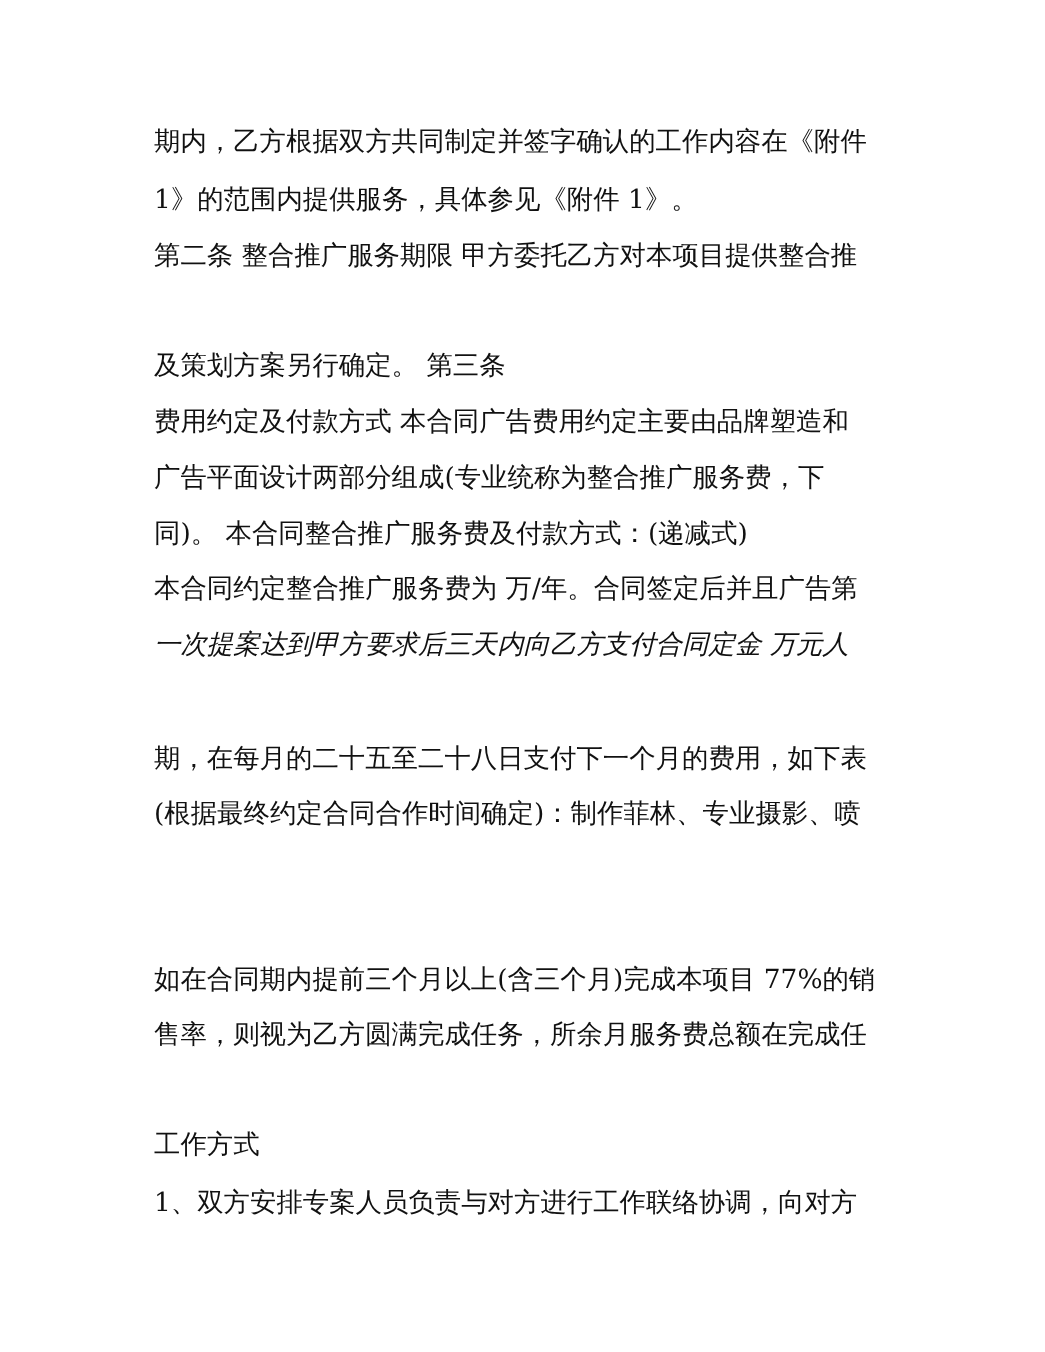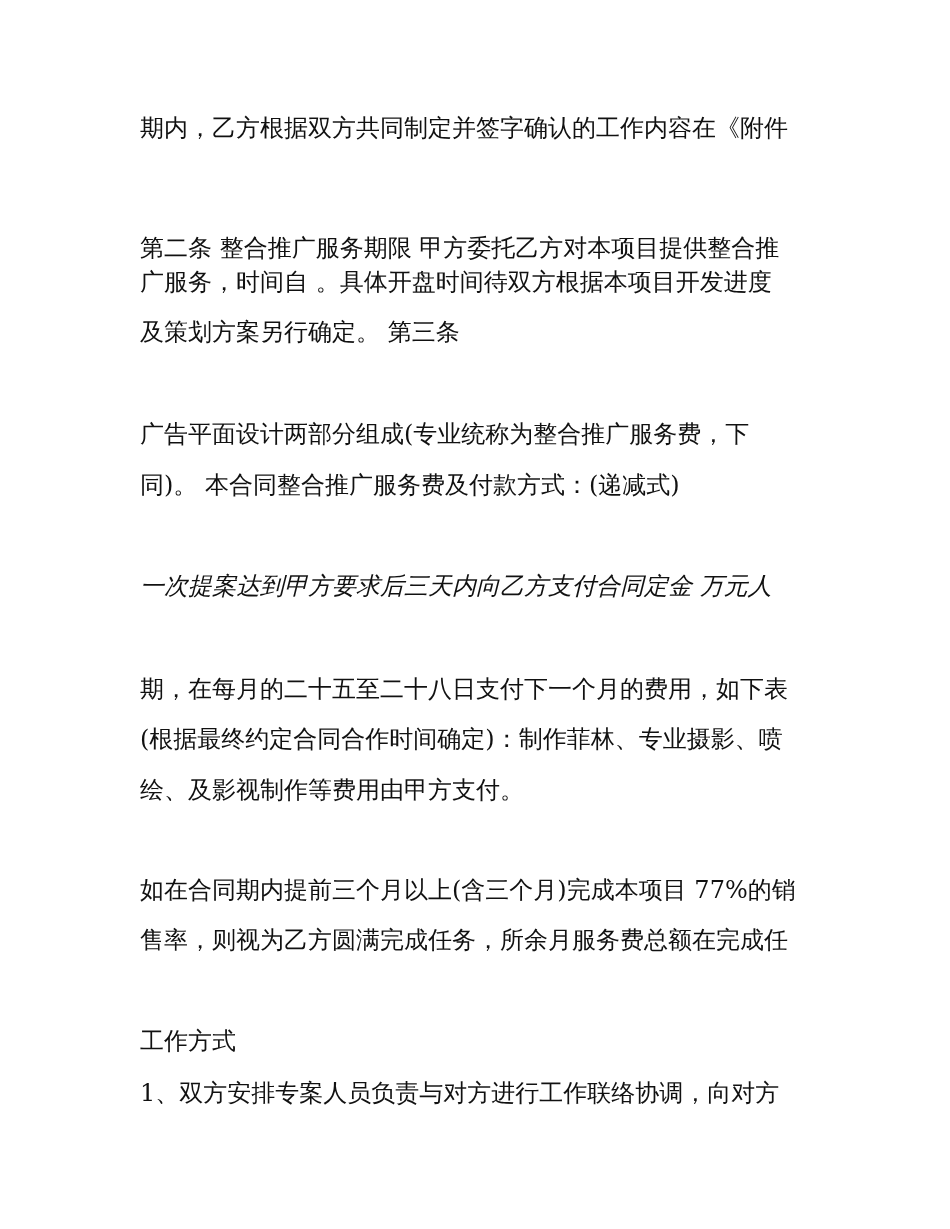--- a/index.html
+++ b/index.html
@@ -16,26 +16,27 @@
     color: #111111;
     line-height: 30px;
     height: 30px;
   }
 </style>
 </head>
 <body>
 
 <div class="page">
   <div class="line" style="top: 113px;">期内，乙方根据双方共同制定并签字确认的工作内容在《附件</div>
-  <div class="line" style="top: 217px; margin-top: 16px;">第二条 整合推广服务期限 甲方委托乙方对本项目提供整合推</div>
-  <div class="line" style="top: 267px;">广服务，时间自 。具体开盘时间待双方根据本项目开发进度</div>
+  <div class="line" style="top: 166px;">1》的范围内提供服务，具体参见《附件 1》。</div>
+  <div class="line" style="top: 217px;">第二条 整合推广服务期限 甲方委托乙方对本项目提供整合推</div>
   <div class="line" style="top: 317px;">及策划方案另行确定。 第三条</div>
+  <div class="line" style="top: 368px;">费用约定及付款方式 本合同广告费用约定主要由品牌塑造和</div>
   <div class="line" style="top: 419px;">广告平面设计两部分组成(专业统称为整合推广服务费，下</div>
   <div class="line" style="top: 470px;">同)。 本合同整合推广服务费及付款方式：(递减式)</div>
+  <div class="line" style="top: 520px;">本合同约定整合推广服务费为 万/年。合同签定后并且广告第</div>
   <div class="line" style="top: 571px; font-style: italic;">一次提案达到甲方要求后三天内向乙方支付合同定金 万元人</div>
   <div class="line" style="top: 674px;">期，在每月的二十五至二十八日支付下一个月的费用，如下表</div>
   <div class="line" style="top: 724px;">(根据最终约定合同合作时间确定)：制作菲林、专业摄影、喷</div>
-  <div class="line" style="top: 775px;">绘、及影视制作等费用由甲方支付。</div>
   <div class="line" style="top: 875px;">如在合同期内提前三个月以上(含三个月)完成本项目 77%的销</div>
   <div class="line" style="top: 925px;">售率，则视为乙方圆满完成任务，所余月服务费总额在完成任</div>
   <div class="line" style="top: 1026px; font-family: Liberation Serif, serif;">工作方式</div>
   <div class="line" style="top: 1078px;">1、双方安排专案人员负责与对方进行工作联络协调，向对方</div>
 </div>
 
 </body></html>

